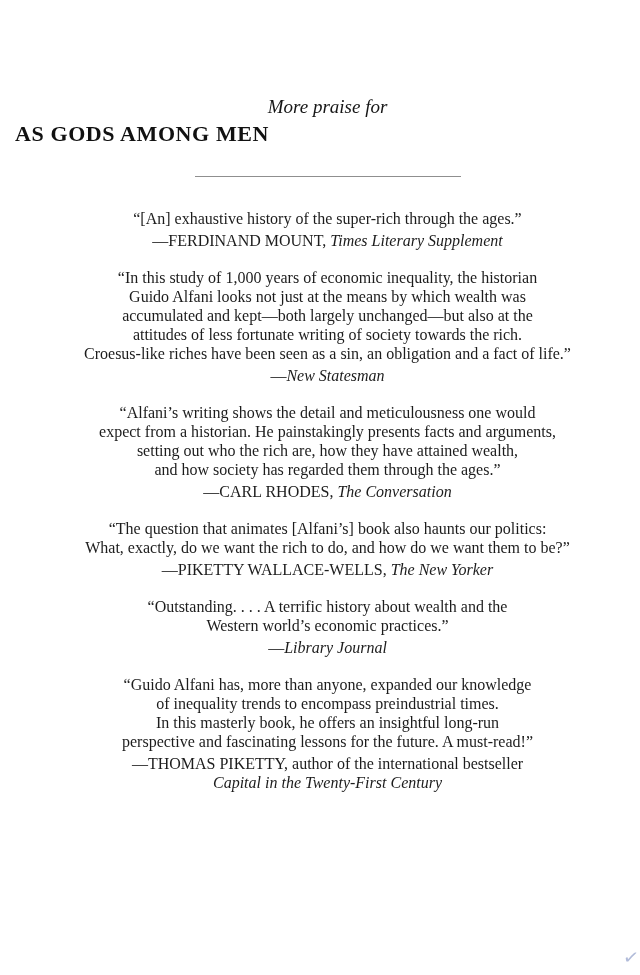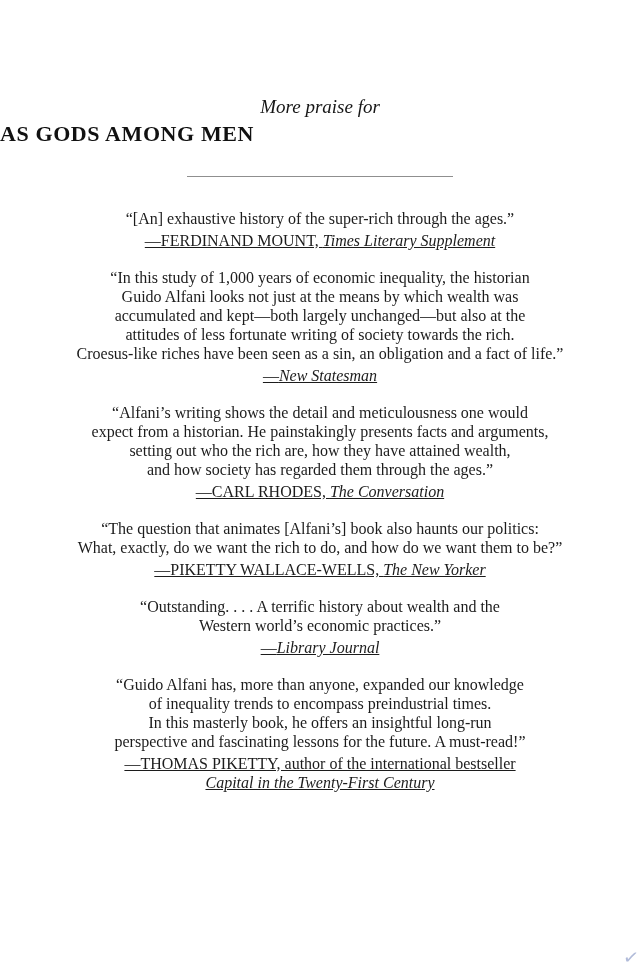--- a/index.html
+++ b/index.html
@@ -14,20 +14,21 @@
     position: relative;
     font-family: "Liberation Serif", "DejaVu Serif", serif;
     color: #1c1c1c;
   }
   .page {
     width: 640px;
     height: 975px;
     box-sizing: border-box;
     padding-top: 96px;
     position: relative;
+    padding-left: 15px;
   }
   .eyebrow {
     text-align: center;
     font-style: italic;
     font-size: 19px;
     line-height: 1.15;
     color: #161616;
   }
   .book-title {
     text-align: left;
@@ -52,21 +53,20 @@
     line-height: 19px;
     margin: 14px auto 18px auto;
     max-width: 540px;
     color: #1c1c1c;
   }
   .quote-line {
     white-space: nowrap;
   }
   .attr {
     margin-top: 3px;
-    text-decoration: underline;
   }
   .attr .it {
     font-style: italic;
   }
   .attr-line {
     white-space: nowrap;
   }
   .checkmark {
     position: absolute;
     right: 1px;

